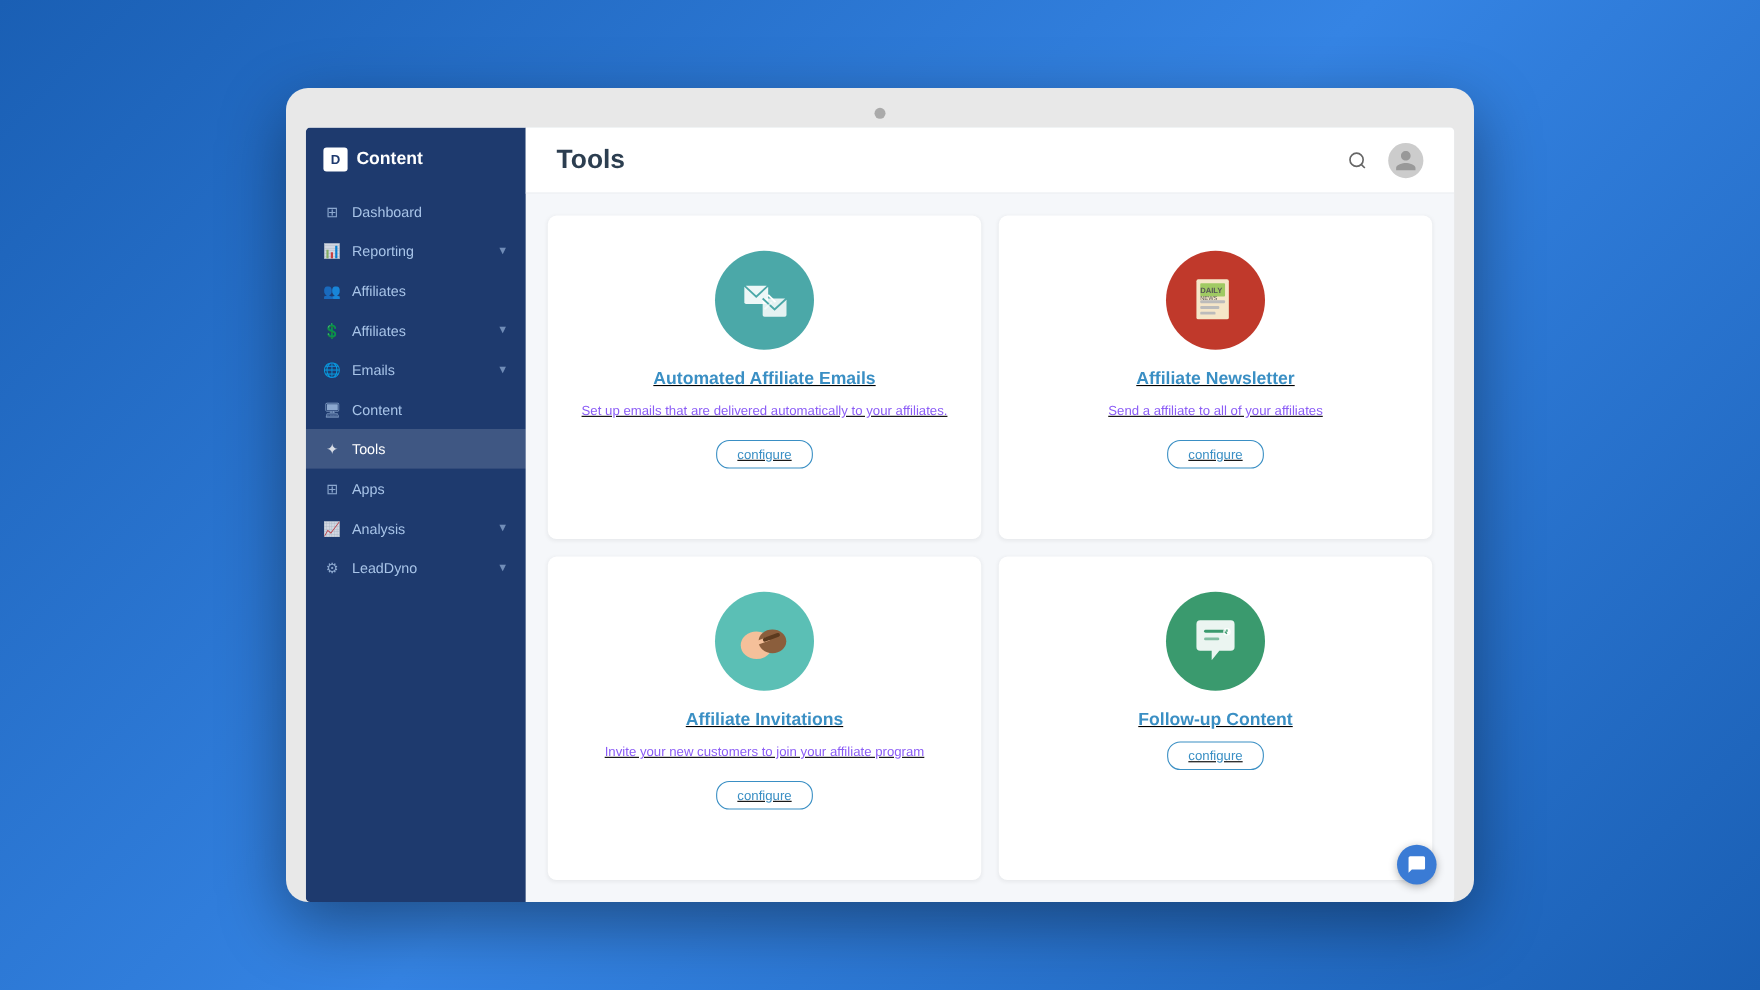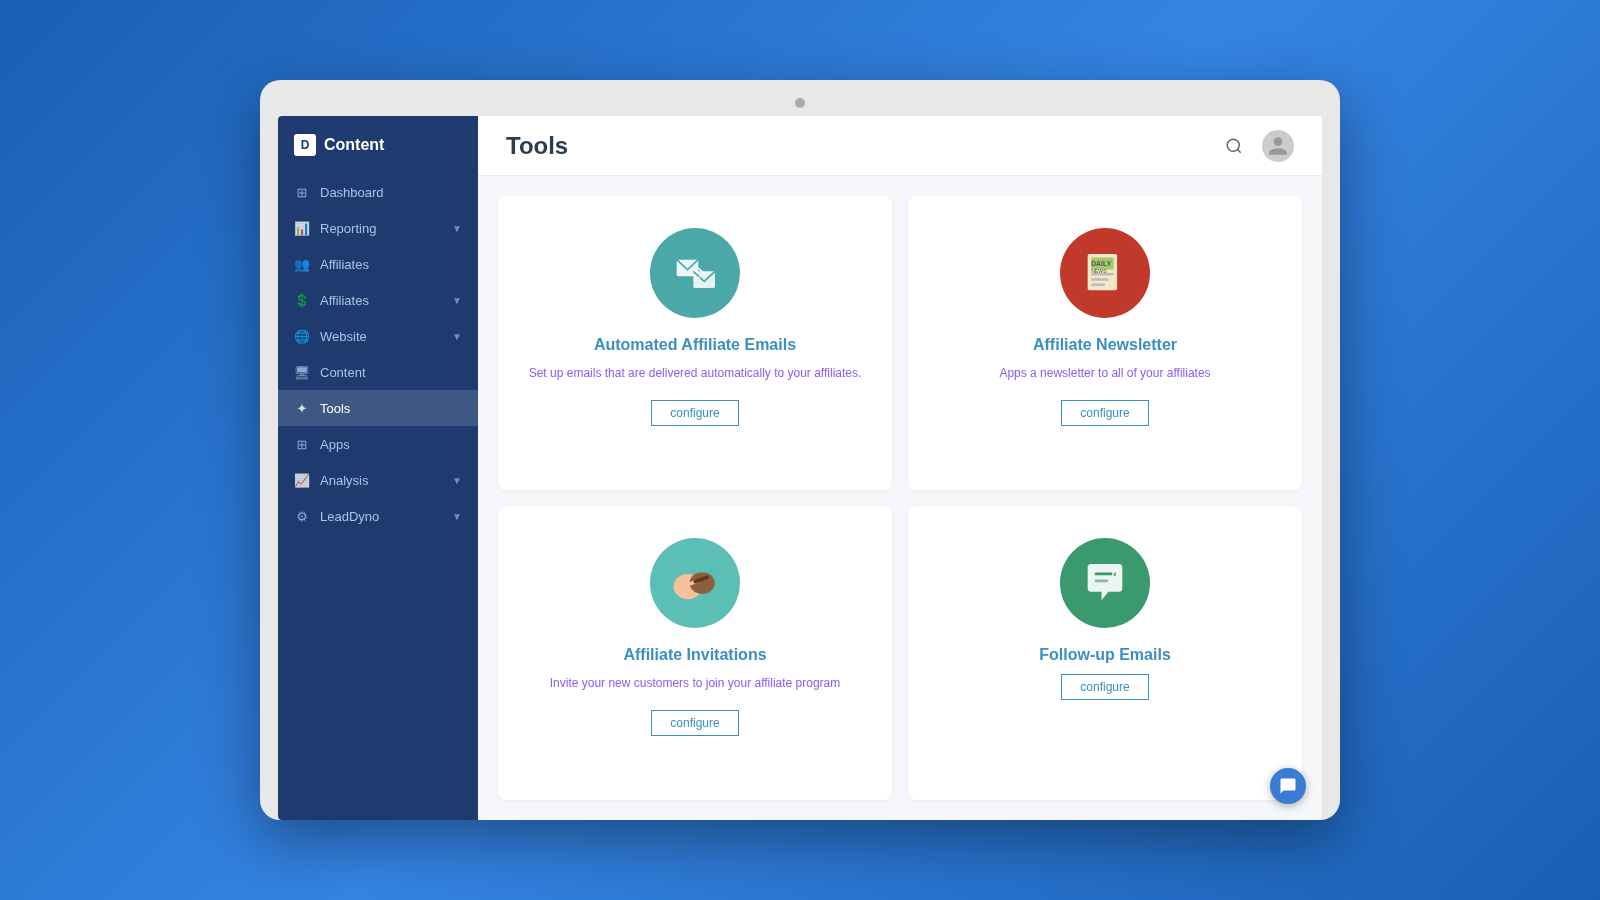--- a/index.html
+++ b/index.html
@@ -174,20 +174,21 @@
       cursor: pointer;
     }
 
     .tools-grid {
       display: grid;
       grid-template-columns: 1fr 1fr;
       gap: 0;
       padding: 20px;
       gap: 16px;
       flex: 1;
+      text-decoration: underline;
     }
 
     .tool-card {
       background: white;
       border-radius: 8px;
       display: flex;
       flex-direction: column;
       align-items: center;
       padding: 32px 24px 28px;
       box-shadow: 0 1px 4px rgba(0,0,0,0.06);
@@ -217,21 +218,21 @@
       color: #8b5cf6;
       line-height: 1.5;
       margin-bottom: 18px;
     }
 
     .configure-btn {
       border: 1px solid #3a8fc4;
       background: white;
       color: #3a8fc4;
       padding: 5px 18px;
-      border-radius: 0;
+      border-radius: 12px;
       font-size: 12px;
       cursor: pointer;
       transition: background 0.15s;
     }
   </style>
 </head>
 <body>
 
 <div class="monitor-outer">
   <div class="monitor-camera"></div>
@@ -265,21 +266,21 @@
         <div class="nav-item">
           <div class="nav-item-left">
             <span class="nav-icon">💲</span>
             <span>Affiliates</span>
           </div>
           <span class="chevron">▼</span>
         </div>
         <div class="nav-item">
           <div class="nav-item-left">
             <span class="nav-icon">🌐</span>
-            <span>Website</span>
+            <span>Emails</span>
           </div>
           <span class="chevron">▼</span>
         </div>
         <div class="nav-item">
           <div class="nav-item-left">
             <span class="nav-icon">🖥</span>
             <span>Content</span>
           </div>
         </div>
         <div class="nav-item active">
@@ -353,21 +354,21 @@
               <rect x="10" y="8" width="34" height="42" rx="2" fill="#f5e6c8"></rect>
               <rect x="14" y="12" width="26" height="14" rx="1" fill="#8bc34a" opacity="0.8"></rect>
               <rect x="14" y="30" width="26" height="3" rx="1" fill="#bbb"></rect>
               <rect x="14" y="36" width="20" height="3" rx="1" fill="#bbb"></rect>
               <rect x="14" y="42" width="16" height="3" rx="1" fill="#bbb"></rect>
               <text x="14" y="22" font-size="8" fill="#555" font-weight="bold">DAILY</text>
               <text x="14" y="30" font-size="6" fill="#555">NEWS</text>
             </svg>
           </div>
           <div class="tool-title">Affiliate Newsletter</div>
-          <div class="tool-desc">Apps a newsletter to all of your affiliates</div>
+          <div class="tool-desc">Send a affiliate to all of your affiliates</div>
           <button class="configure-btn">configure</button>
         </div>
 
         <div class="tool-card">
           <div class="tool-icon-circle" style="background:#5bbfb5;">
             <svg width="54" height="54" viewBox="0 0 60 60" fill="none">
               <ellipse cx="22" cy="34" rx="16" ry="14" fill="#f5c09a"></ellipse>
               <ellipse cx="38" cy="30" rx="14" ry="12" fill="#8b5e3c"></ellipse>
               <rect x="18" y="28" width="18" height="4" rx="2" fill="#f5c09a" transform="rotate(-20,27,30)"></rect>
               <rect x="28" y="24" width="18" height="4" rx="2" fill="#5c3a1e" transform="rotate(-20,37,26)"></rect>
@@ -382,21 +383,21 @@
           <div class="tool-icon-circle" style="background:#3a9a6e;">
             <svg width="52" height="52" viewBox="0 0 60 60" fill="none">
               <path d="M10 12 Q10 8 14 8 L46 8 Q50 8 50 12 L50 36 Q50 40 46 40 L34 40 L26 50 L26 40 L14 40 Q10 40 10 36 Z" fill="white" opacity="0.9"></path>
               <rect x="18" y="18" width="24" height="3" rx="1.5" fill="#3a9a6e"></rect>
               <rect x="18" y="26" width="16" height="3" rx="1.5" fill="#3a9a6e" opacity="0.6"></rect>
               <circle cx="42" cy="20" r="4" fill="white" opacity="0.8"></circle>
               <line x1="40" y1="20" x2="42" y2="22" stroke="#3a9a6e" stroke-width="1.5"></line>
               <line x1="42" y1="17.5" x2="42" y2="20" stroke="#3a9a6e" stroke-width="1.5"></line>
             </svg>
           </div>
-          <div class="tool-title">Follow-up Emails</div>
+          <div class="tool-title">Follow-up Content</div>
           <button class="configure-btn">configure</button>
         </div>
 
       </div>
     </div>
 
   </div>
 
   <div style="position:relative; width:100%; height:0;">
     <div style="position:absolute; bottom:16px; right:16px; width:36px; height:36px; background:#3a7bd5; border-radius:50%; display:flex; align-items:center; justify-content:center; cursor:pointer; box-shadow:0 2px 8px rgba(0,0,0,0.3);">

